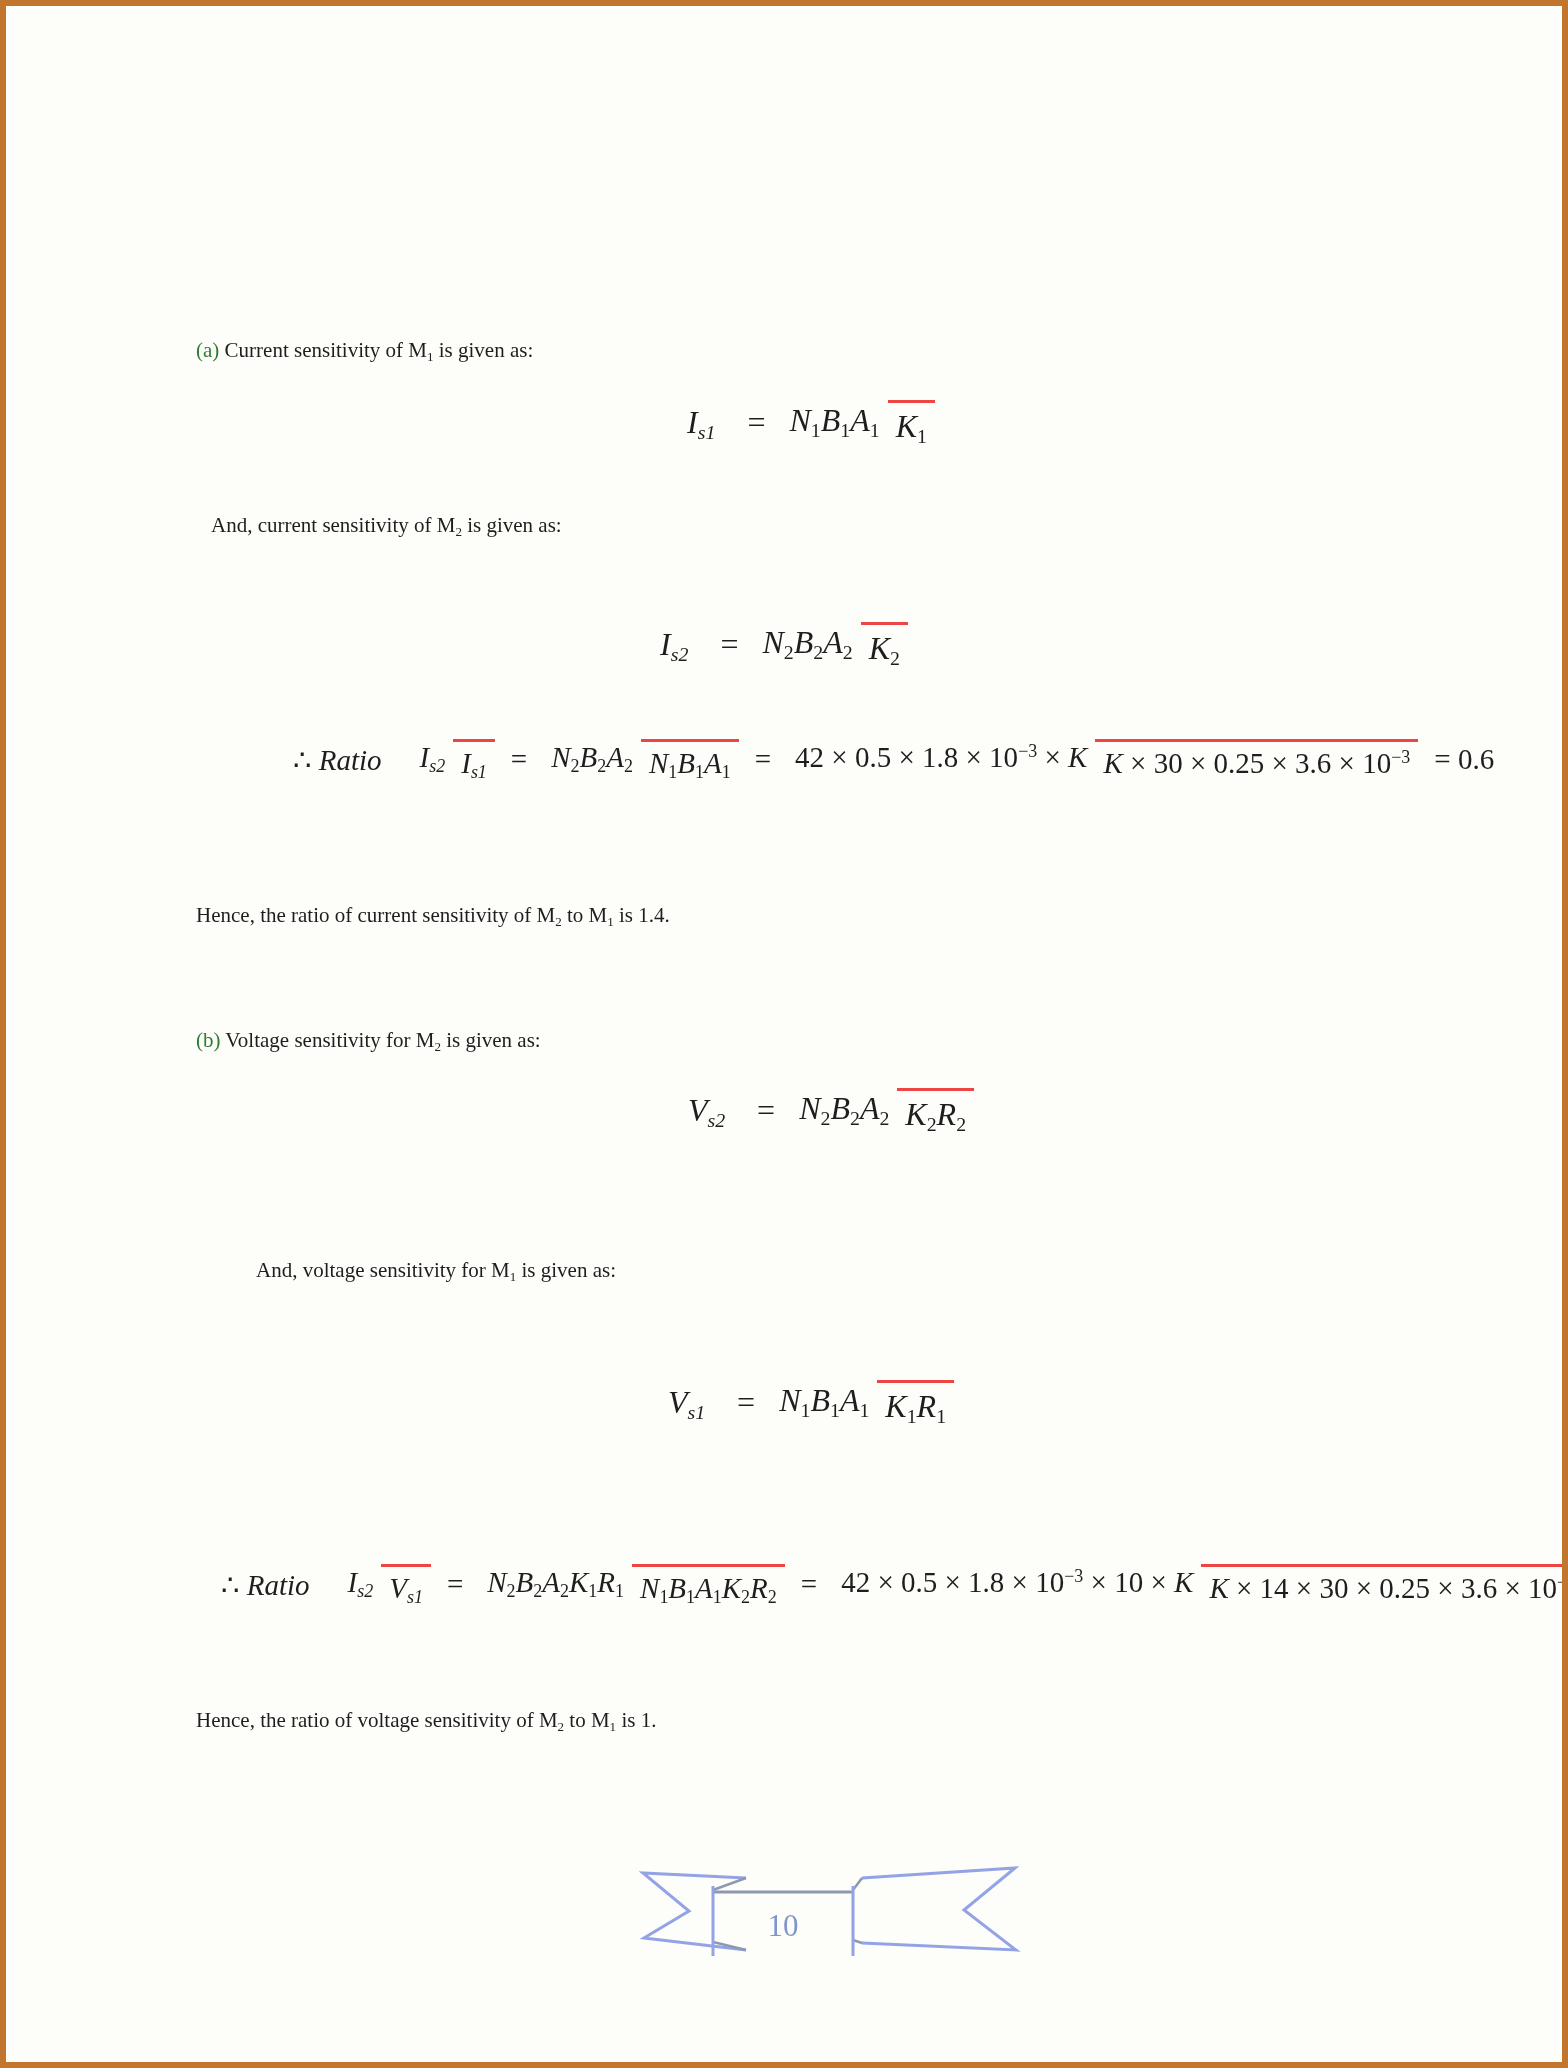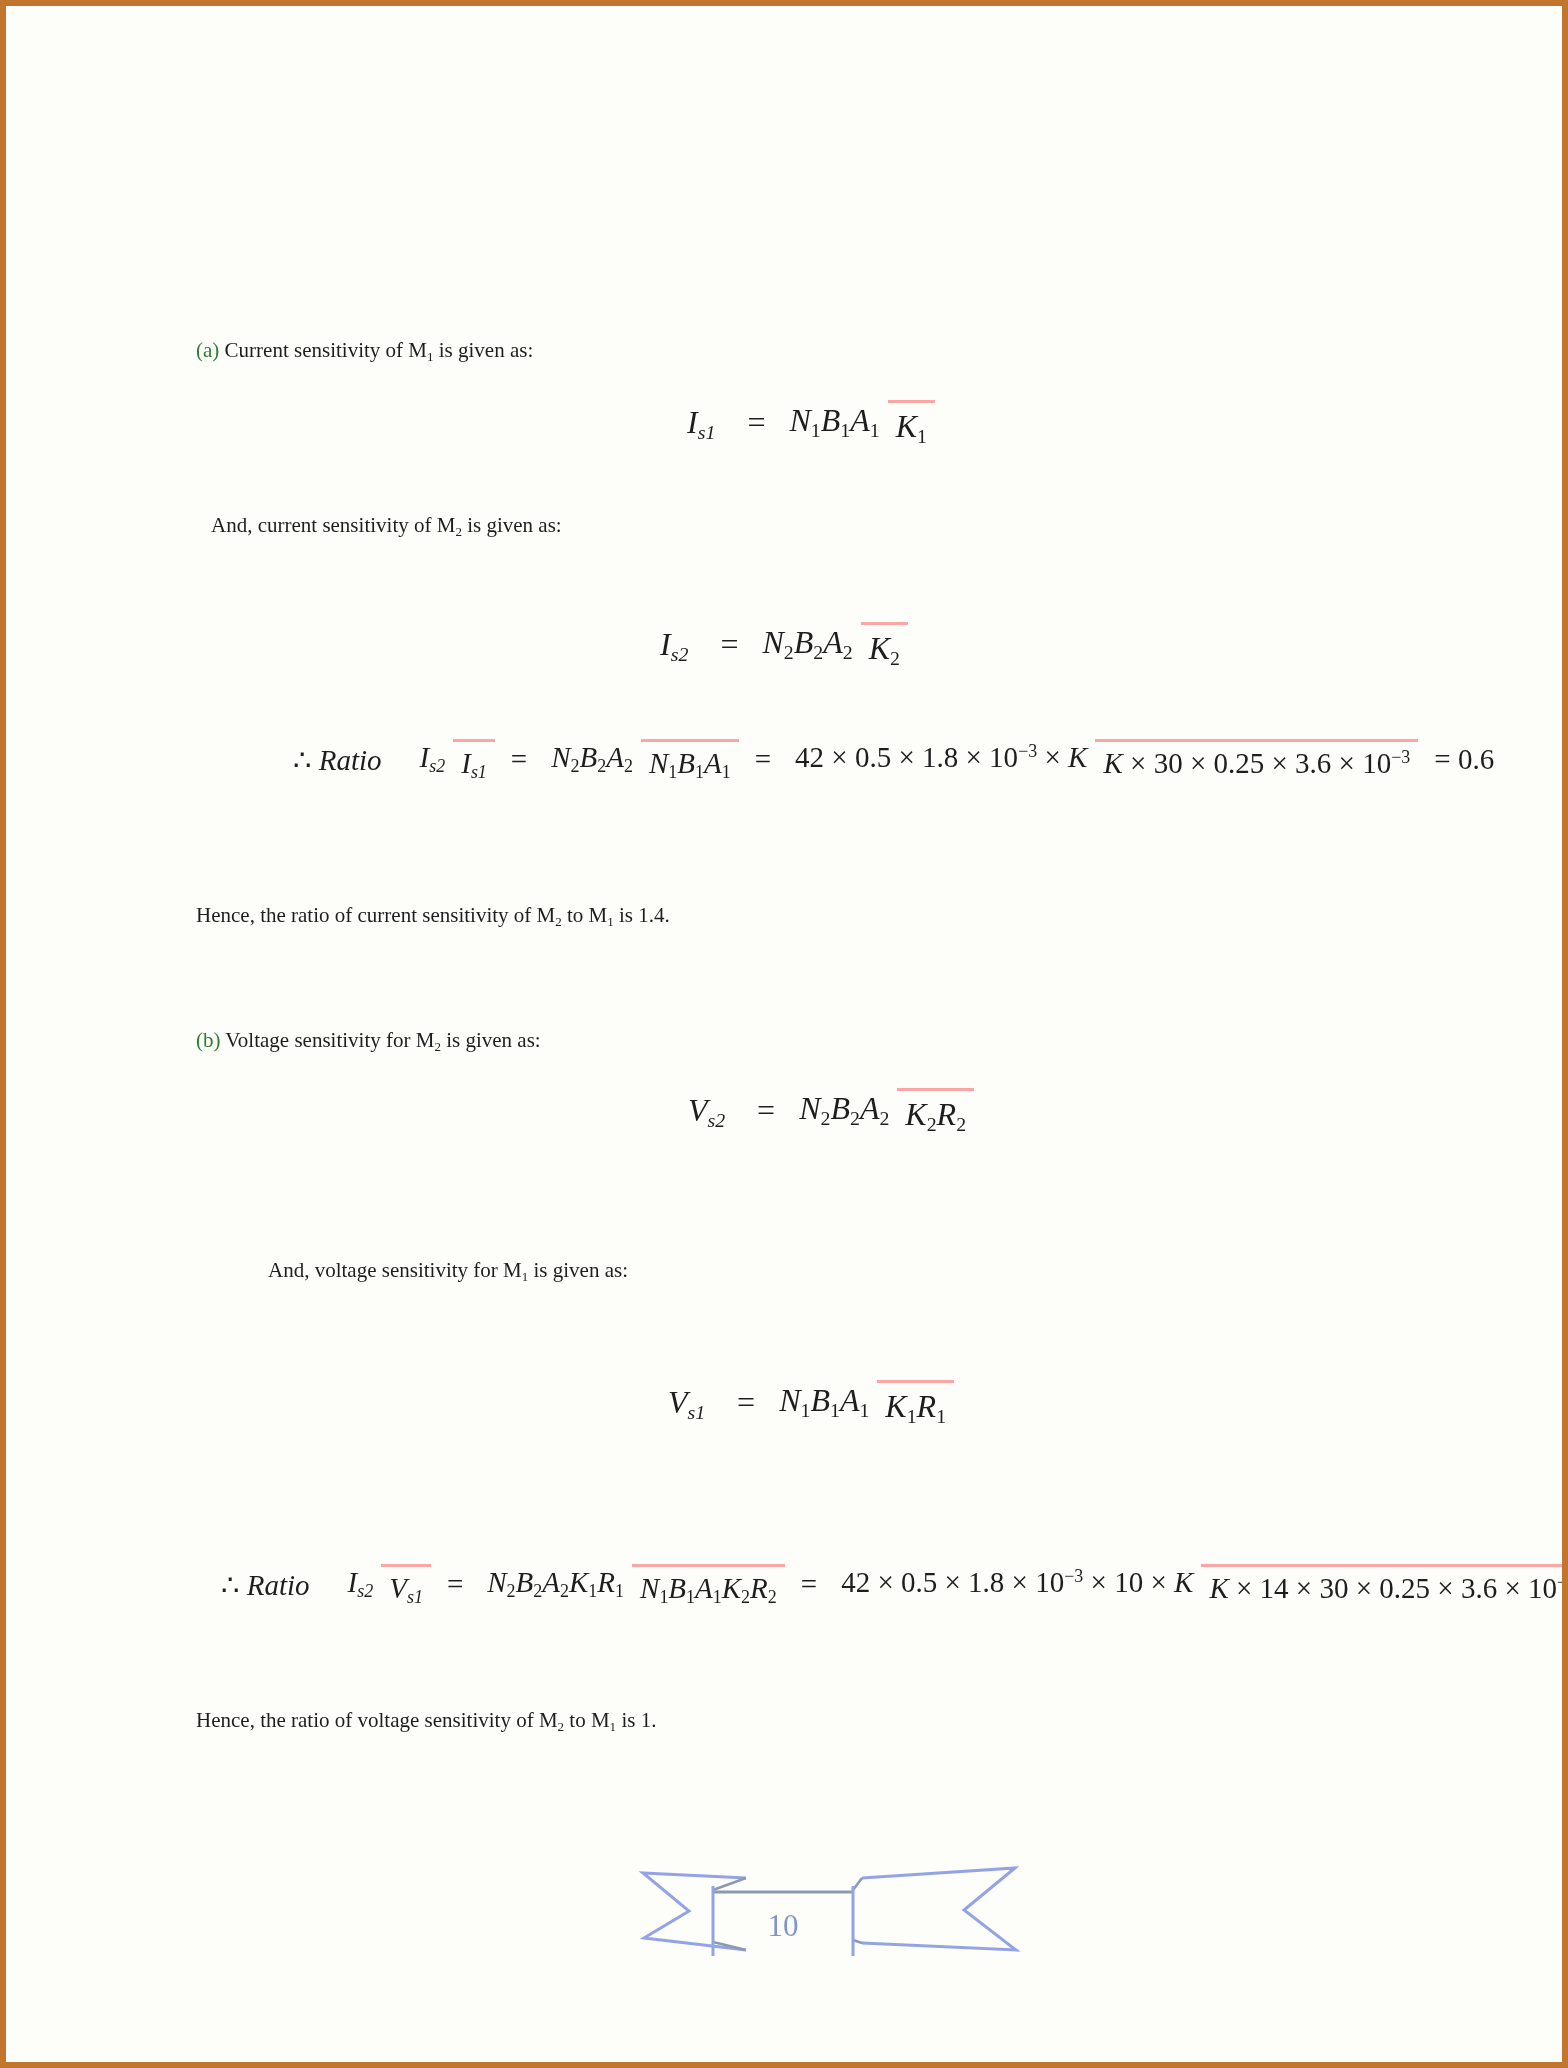--- a/index.html
+++ b/index.html
@@ -37,21 +37,21 @@
   }
   .lhs{margin-right:16px;}
   .eqs{margin:0 16px;}
   .prefix{margin-right:30px;}
   .result{margin-left:16px;}
   .frac{
     display:inline-flex;flex-direction:row;align-items:center;
     vertical-align:middle;text-align:center;
   }
   .frac .num{padding:0 8px 5px;}
-  .frac .den{border-top:3px solid #fca5a5;padding:5px 8px 0;}
+  .frac .den{border-top:3px solid #ef4444;padding:5px 8px 0;}
   .ribbon{position:absolute;}
   .ribbon text{
     font-family:"Liberation Serif", serif;
     font-size:31px;
     fill:#8095c8;
   }
 </style>
 </head>
 <body>
 
@@ -108,21 +108,21 @@
   <span class="shifted" style="display:flex;align-items:center;">
     <span class="lhs"><span class="it">V</span><sub class="it">s2</sub></span>
     <span class="eqs">=</span>
     <span class="frac">
       <span class="num"><span class="it">N</span><sub>2</sub><span class="it">B</span><sub>2</sub><span class="it">A</span><sub>2</sub></span>
       <span class="den"><span class="it">K</span><sub>2</sub><span class="it">R</span><sub>2</sub></span>
     </span>
   </span>
 </div>
 
-<div class="textline" style="left:250px;top:1252px;margin-left:12px;">And, voltage sensitivity for M<sub>1</sub> is given as:</div>
+<div class="textline" style="left:250px;top:1252px;">And, voltage sensitivity for M<sub>1</sub> is given as:</div>
 
 <div class="displayeq" style="top:1374px;">
   <span class="shifted" style="display:flex;align-items:center;">
     <span class="lhs"><span class="it">V</span><sub class="it">s1</sub></span>
     <span class="eqs">=</span>
     <span class="frac">
       <span class="num"><span class="it">N</span><sub>1</sub><span class="it">B</span><sub>1</sub><span class="it">A</span><sub>1</sub></span>
       <span class="den"><span class="it">K</span><sub>1</sub><span class="it">R</span><sub>1</sub></span>
     </span>
   </span>

